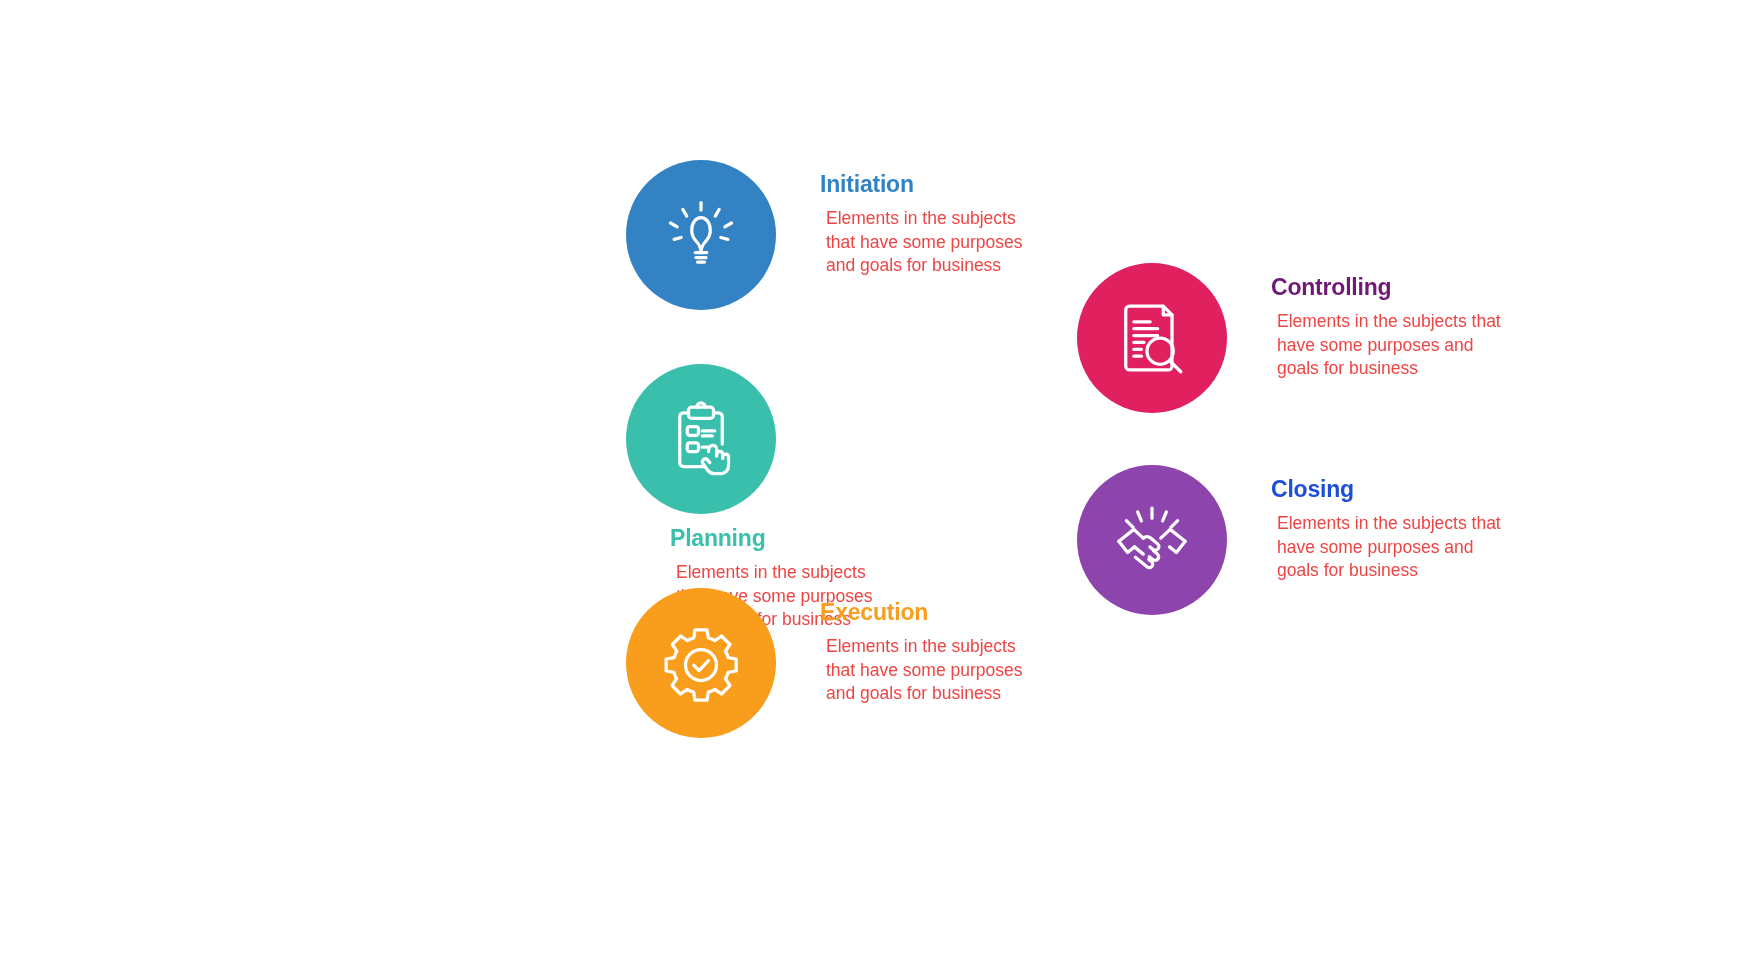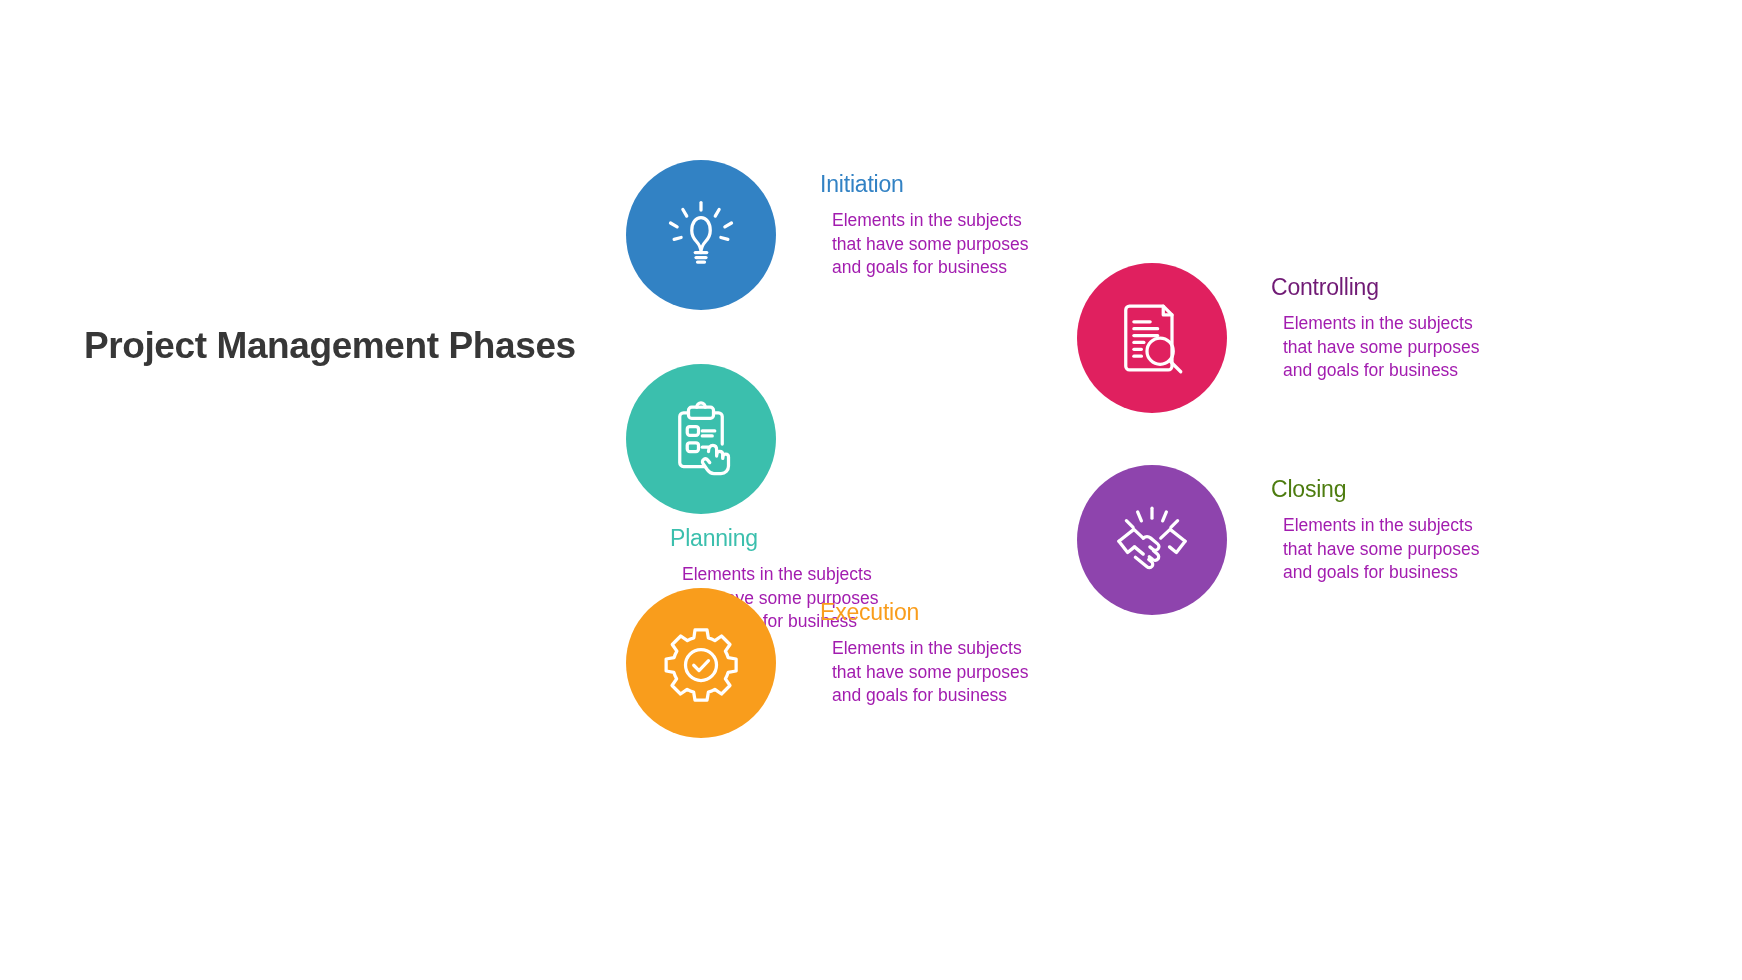--- a/index.html
+++ b/index.html
@@ -72,32 +72,32 @@
   .phase-text {
     padding-top: 12px;
     width: 230px;
   }
   .phase-text.left-side {
     text-align: left;
   }
   .phase-title {
     font-family: "Liberation Sans", sans-serif;
     font-size: 23px;
-    font-weight: normal;
+    font-weight: bold;
     line-height: 1.1;
     margin: 0 0 10px 0;
     letter-spacing: -0.2px;
   }
   .phase-desc {
     font-family: "Liberation Sans", sans-serif;
     font-size: 17.5px;
     font-weight: 400;
-    color: #a21caf;
+    color: #ef4444;
     line-height: 1.33;
-    margin: 12px;
+    margin: 6px;
   }
 
   
   #phase-initiation { left: 626px; top: 160px; }
   #phase-initiation .phase-text { margin-left: 44px; }
 
   #phase-planning { left: 626px; top: 364px; flex-direction: column; }
   #phase-planning .phase-text { margin-left: 44px; }
 
   #phase-execution { left: 626px; top: 588px; }
@@ -109,21 +109,20 @@
 
   #phase-closing { left: 1077px; top: 465px; }
   #phase-closing .phase-text { margin-left: 44px; width: 240px; }
 </style>
 </head>
 <body style="background: rgb(255, 255, 255);">
 
 <div id="canvas">
 
   <div class="intro">
-    <h1 class="intro-title">Project Management Phases</h1>
   </div>
 
   <div class="phase" id="phase-initiation">
     <div class="phase-circle" id="circle-initiation" style="background: rgb(50, 130, 196);">
       <span>
         <svg viewBox="0 0 64 64" fill="none" stroke="#ffffff" stroke-width="2.6" stroke-linecap="round" stroke-linejoin="round">
           <path d="M32 46c0-4 1.5-6.5 3.8-9 2.2-2.4 3.6-5.3 3.6-8.6C39.4 22.1 36 18 32 18s-7.4 4.1-7.4 10.4c0 3.3 1.4 6.2 3.6 8.6 2.3 2.5 3.8 5 3.8 9"></path>
           <path d="M27.4 46h9.2"></path>
           <path d="M28 50h8"></path>
           <path d="M29.2 53.6h5.6"></path>
@@ -221,18 +220,18 @@
           <path d="M5.5 33l7 9 5.5-4.5"></path>
           <path d="M58.5 33l-7 9-5.5-4.5"></path>
           <path d="M25 30.5c2-1.6 4-1.6 6 0l5.5 4.6c1.3 1.1 1.4 2.9.3 4.1-1.1 1.2-2.9 1.3-4.2.2l-2.3-1.9"></path>
           <path d="M33.2 40.6l3.1 2.6c1.3 1.1 1.4 2.9.3 4.1-1.1 1.2-2.9 1.3-4.2.2l-2.6-2.1"></path>
           <path d="M29.4 47.6l2.2 1.8c1.2 1 1.3 2.7.3 3.8-1 1.1-2.7 1.2-3.9.2l-9.3-7.6"></path>
           <path d="M18 37.5l7 5.8"></path>
         </svg>
       </span>
     </div>
     <div class="phase-text left-side">
-      <h2 class="phase-title" id="title-closing" style="color: #4d7c0f;">Closing</h2>
+      <h2 class="phase-title" id="title-closing" style="color: #1d4ed8;">Closing</h2>
       <p class="phase-desc">Elements in the subjects that have some purposes and goals for business</p>
     </div>
   </div>
 
 </div>
 
 </body></html>

